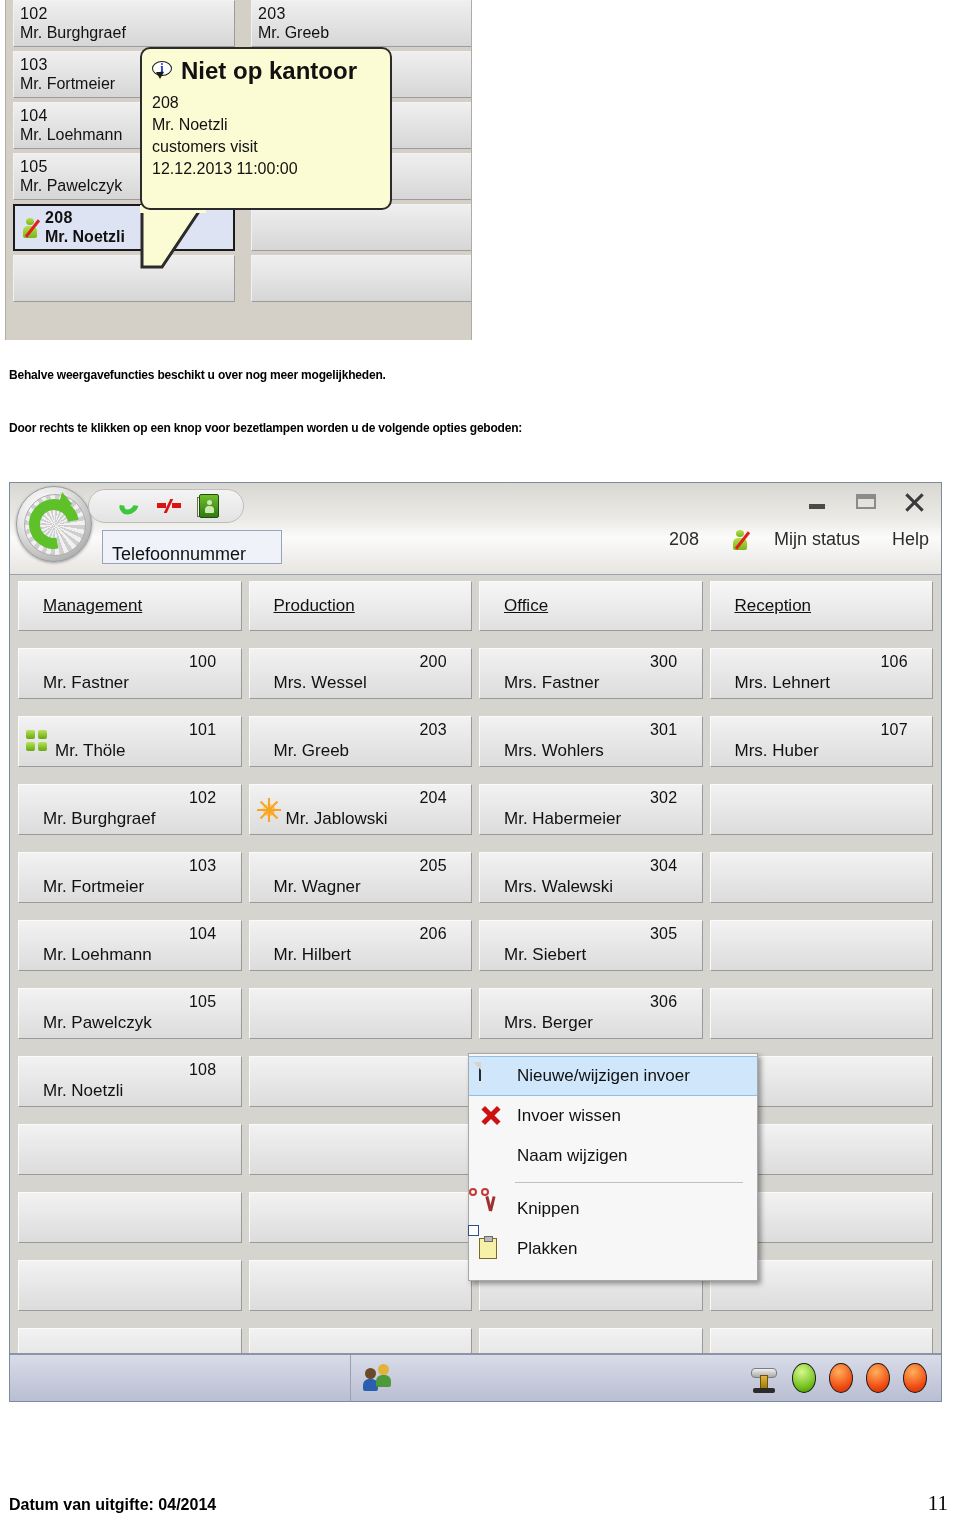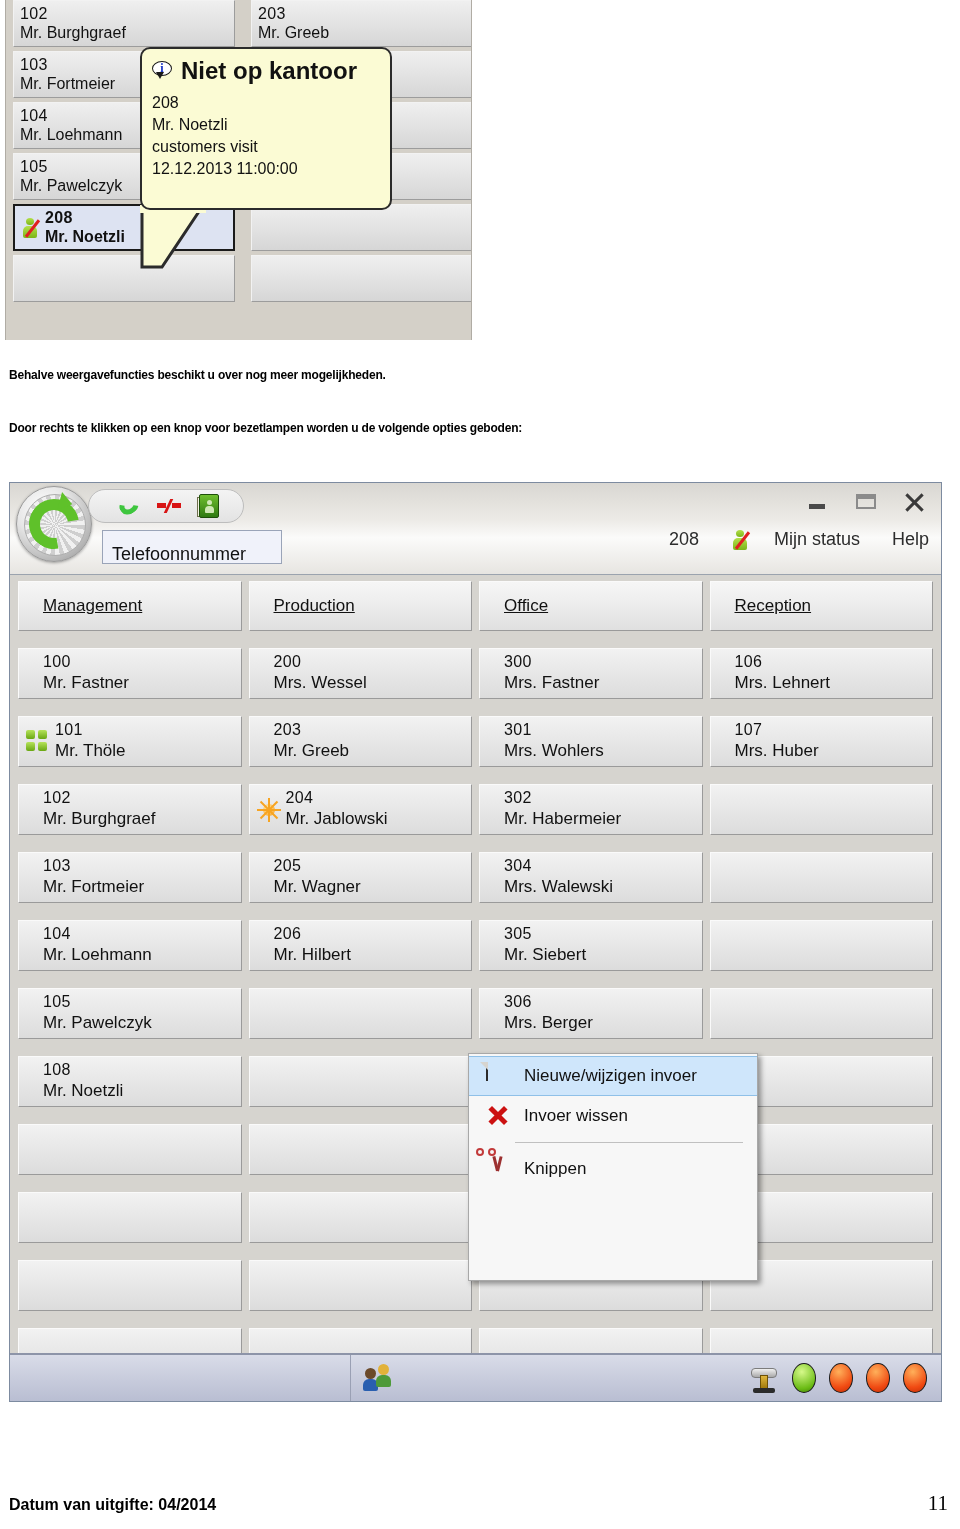--- a/index.html
+++ b/index.html
@@ -151,21 +151,21 @@
     height:51px;margin-bottom:17px;box-sizing:border-box;
     border:1px solid #9a9a9a;border-top-color:#fafafa;border-left-color:#fafafa;
     background:linear-gradient(to bottom,#f2f2f2 0%,#e8e8e8 45%,#dcdcdc 100%);
     padding:3px 24px;position:relative;
   }
   .gcell.hdr{
     height:50px;display:flex;align-items:center;
     background:linear-gradient(to bottom,#f6f6f6 0%,#ececec 50%,#e0e0e0 100%);
   }
   .gcell.hdr span{font-size:17px;color:#111;text-decoration:underline;}
-  .gcell .ext{font-size:16px;color:#111;line-height:20px;letter-spacing:.3px;}
+  .gcell .ext{font-size:16px;color:#111;line-height:20px;letter-spacing:.3px;text-align:right;}
   .gcell .nm{font-size:17px;color:#111;line-height:22px;}
   .gcell.has-icon{padding-left:36px;}
   .gcell .cellicon{position:absolute;left:7px;top:13px;}
 
   
   .icon-squares{width:22px;height:22px;position:relative;display:inline-block;}
   .icon-squares i{position:absolute;width:9px;height:9px;border-radius:2px;
     background:linear-gradient(to bottom,#b6e35a,#69a712);display:block;}
   .icon-squares i:nth-child(1){left:0;top:0;}
   .icon-squares i:nth-child(2){left:12px;top:0;}
@@ -179,21 +179,21 @@
   .icon-sun .ray:nth-child(3){transform:rotate(45deg);}
   .icon-sun .ray:nth-child(4){transform:rotate(90deg);}
   .icon-sun .ray:nth-child(5){transform:rotate(135deg);}
 
   
   #ctxmenu{
     position:absolute;left:468px;top:1053px;width:290px;height:228px;
     background:#f7f7f7;border:1px solid #a8a8a8;box-sizing:border-box;
     box-shadow:3px 3px 5px rgba(0,0,0,.38);z-index:30;padding:2px 0;
   }
-  .mitem{height:40px;display:flex;align-items:center;padding-left:17px;box-sizing:border-box;}
+  .mitem{height:40px;display:flex;align-items:center;padding-left:10px;box-sizing:border-box;}
   .mitem.sel{background:#cfe6fb;border:1px solid #8fc0e8;border-left:none;border-right:none;}
   .mitem .mlabel{font-size:17px;color:#111;margin-left:12px;}
   .mitem .micon{width:26px;height:26px;flex:none;position:relative;}
   .mitem.noicon .mlabel{margin-left:38px;}
   .msep{height:1px;background:#c0c0c0;margin:6px 14px 6px 46px;}
   
   .icon-doc{width:20px;height:24px;background:#ffffff;border:1.5px solid #2b2b2b;position:relative;box-sizing:border-box;}
   .icon-doc:after{content:"";position:absolute;right:-1px;top:-1px;border-left:8px solid transparent;border-top:8px solid #d6d4cf;}
   
   .icon-x{width:24px;height:24px;position:relative;}
@@ -536,25 +536,34 @@
 
 <div id="ctxmenu">
   <div class="mitem sel">
     <span class="micon"><span class="icon-doc"></span></span>
     <span class="mlabel">Nieuwe/wijzigen invoer</span>
   </div>
   <div class="mitem">
     <span class="micon"><span class="icon-x"></span></span>
     <span class="mlabel">Invoer wissen</span>
   </div>
+  <div class="mitem noicon">
+    <span class="mlabel">Naam wijzigen</span>
+  </div>
   <div class="msep"></div>
   <div class="mitem">
     <span class="micon">
       <span class="icon-scissors"><span class="bl1"></span><span class="bl2"></span><span class="r1"></span><span class="r2"></span></span>
     </span>
     <span class="mlabel">Knippen</span>
   </div>
+  <div class="mitem">
+    <span class="micon">
+      <span class="icon-clipboard"><span class="bd"></span><span class="clip"></span><span class="pg"></span></span>
+    </span>
+    <span class="mlabel">Plakken</span>
+  </div>
 </div>
 
 <div id="footer">
   <span id="footer-date">Datum van uitgifte: 04/2014</span>
   <span id="footer-page">11</span>
 </div>
 
 </body></html>

